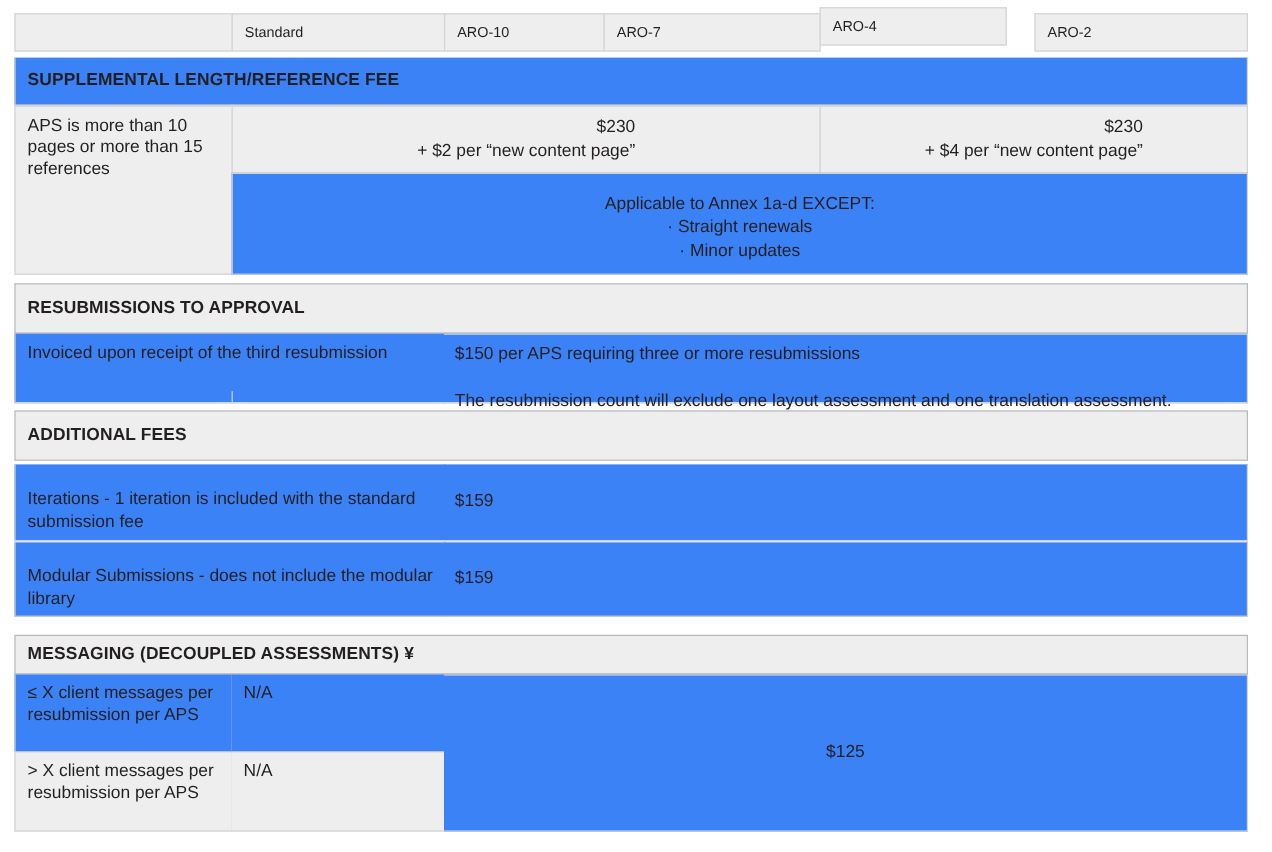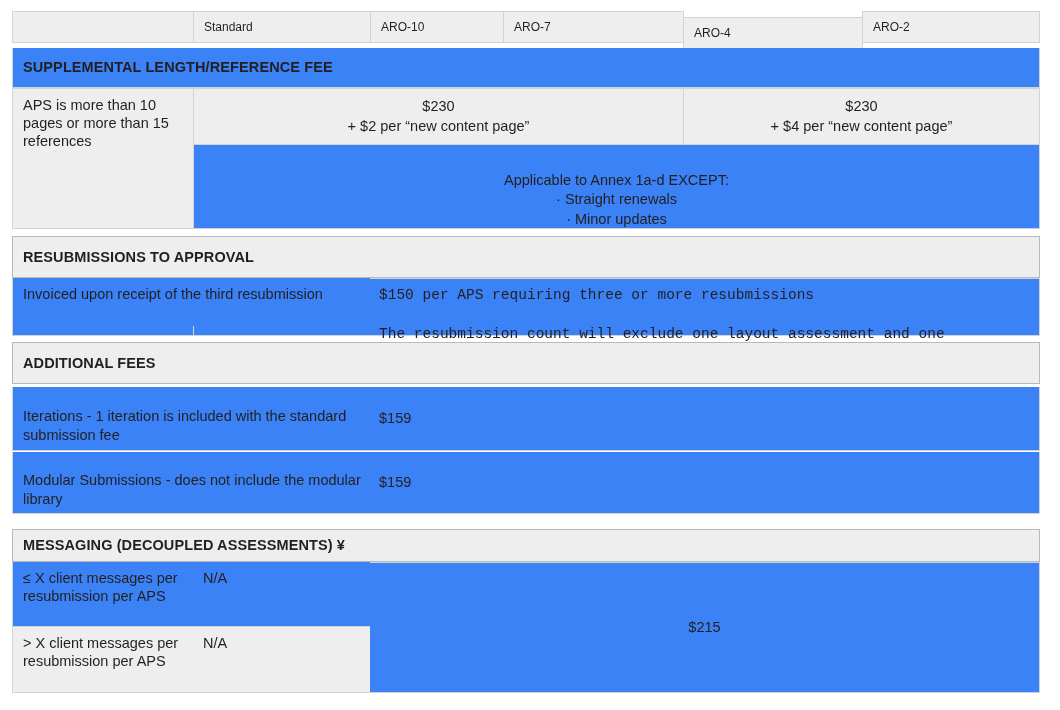--- a/index.html
+++ b/index.html
@@ -65,38 +65,37 @@
     color: #231f20;
     white-space: nowrap;
   }
 
   .colhdr {
     font-size: 12px;
     color: #231f20;
   }
 
   .money-block {
-    text-align: center;
+    text-align: right;
     line-height: 1.32;
   }
 
   .annex-block {
     text-align: center;
     line-height: 1.34;
   }
   .annex-bullets {
     margin: 0;
     padding: 0;
     list-style: none;
   }
   .annex-bullets li { white-space: nowrap; }
 
   .stacked-lines p {
     margin: 0;
-    font-family: Liberation Mono, monospace;
   }
   .stacked-lines p + p {
     margin-top: 21px;
   }
 </style>
 </head>
 <body>
 
 <div class="sheet">
 
@@ -107,21 +106,21 @@
   </div>
 
   <div class="cell bg-gray bd vcenter pad colhdr" style="left:370px; top:11px; width:134px; height:32px;">
     <span>ARO-10</span>
   </div>
 
   <div class="cell bg-gray bd vcenter pad colhdr" style="left:503px; top:11px; width:181px; height:32px;">
     <span>ARO-7</span>
   </div>
 
-  <div class="cell bg-gray bd vcenter pad colhdr" style="left:683px; top:17px; width:180px; height:32px;">
+  <div class="cell bg-gray bd vcenter pad colhdr" style="left:683px; top:6px; width:156px; height:32px;">
     <span>ARO-4</span>
   </div>
 
   <div class="cell bg-gray bd vcenter pad colhdr" style="left:862px; top:11px; width:178px; height:32px;">
     <span>ARO-2</span>
   </div>
 
   <div class="cell bg-white bd-l bd-r bd-b" style="left:12px; top:48px; width:1028px; height:40px;">
     <div class="vcenter pad-sec" style="height:100%;">
       <span class="section-title">SUPPLEMENTAL LENGTH/REFERENCE FEE</span>
@@ -140,21 +139,21 @@
   </div>
 
   <div class="cell bg-gray bd vcenter hcenter" style="left:683px; top:88px; width:357px; height:57px;">
     <div class="money-block">
       <div>$230</div>
       <div>+ $4 per “new content page”</div>
     </div>
   </div>
 
   <div class="cell bg-white bd" style="left:193px; top:144px; width:847px; height:85px;">
-    <div class="annex-block" style="padding-top:26px;">
+    <div class="annex-block" style="padding-top:16px;">
       <div>Applicable to Annex 1a-d EXCEPT:</div>
       <ul class="annex-bullets">
         <li>· Straight renewals</li>
         <li>· Minor updates</li>
       </ul>
     </div>
   </div>
 
   <div class="cell bg-gray bd-strong" style="left:12px; top:236px; width:1028px; height:42px;">
     <div class="vcenter pad-sec" style="height:100%;">
@@ -228,17 +227,17 @@
     </div>
   </div>
   <div class="cell bg-gray bd-r bd-b" style="left:193px; top:627px; width:178px; height:66px;">
     <div class="vtop pad" style="height:100%;">
       <span>N/A</span>
     </div>
   </div>
 
   <div class="cell bg-white bd-r bd-b bd-t" style="left:370px; top:562px; width:670px; height:131px;">
     <div class="vcenter hcenter" style="height:100%;">
-      <span>$215</span>
+      <span>$125</span>
     </div>
   </div>
 
 </div>
 
 </body></html>

